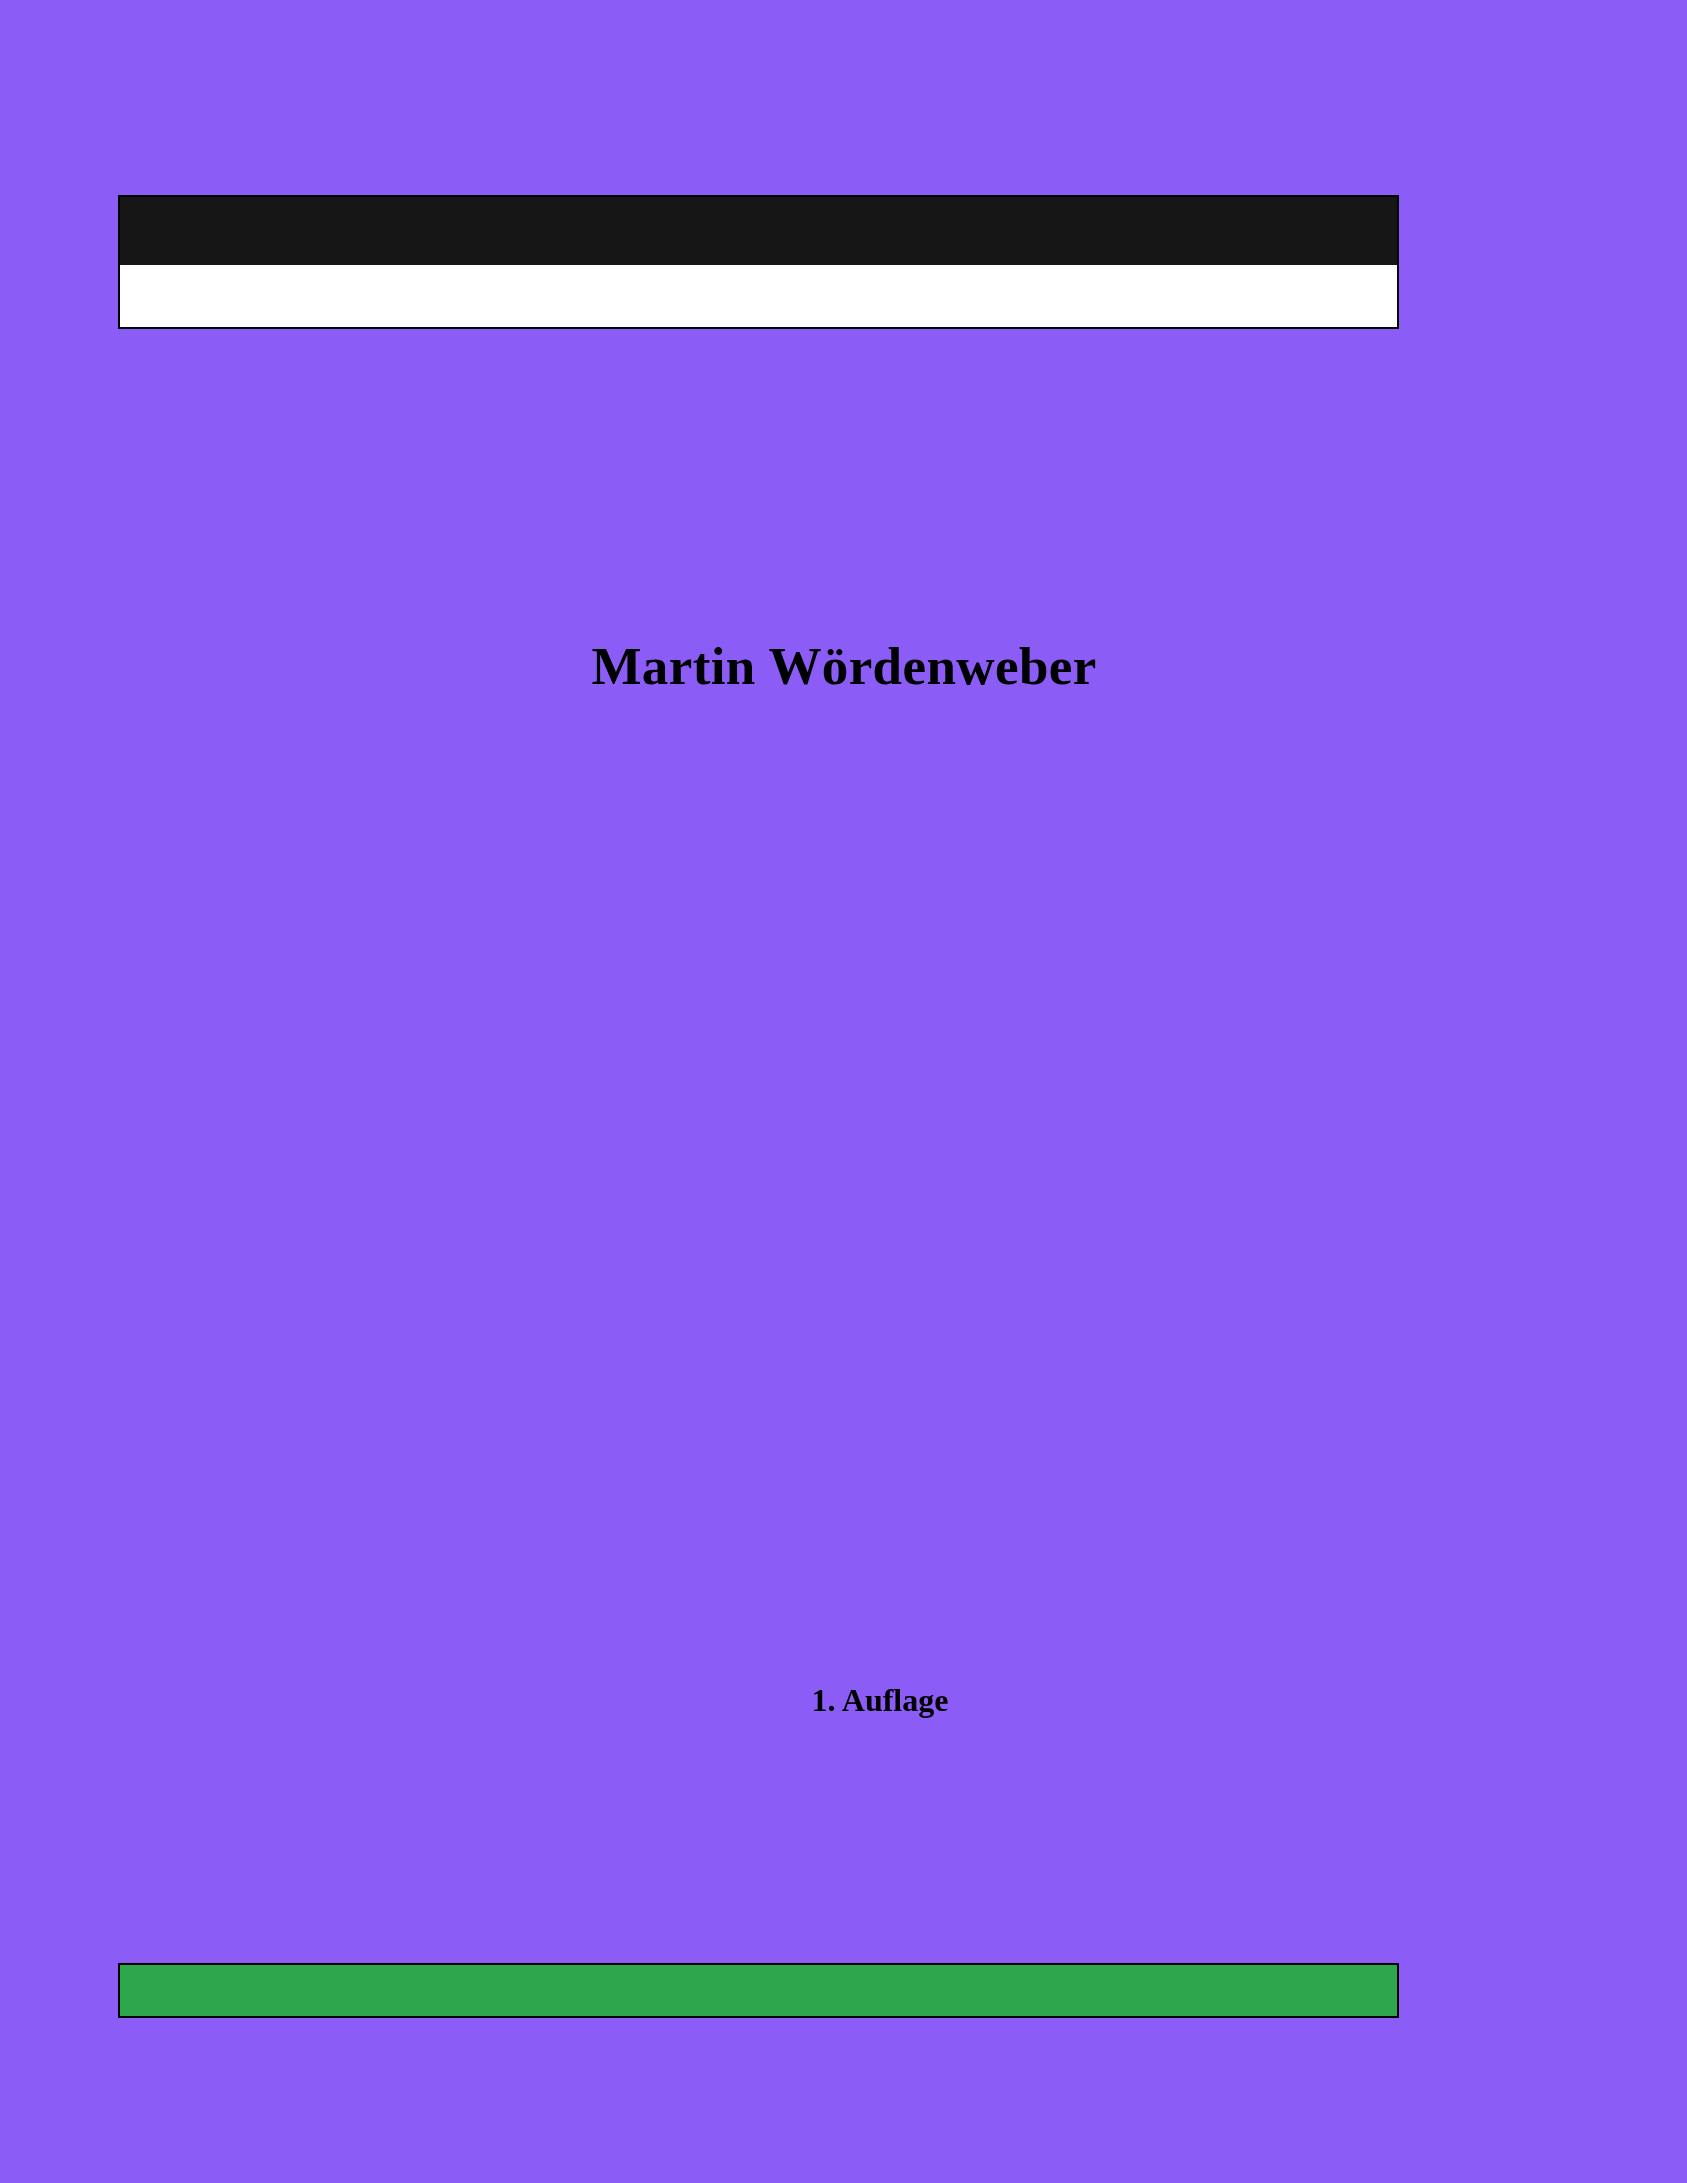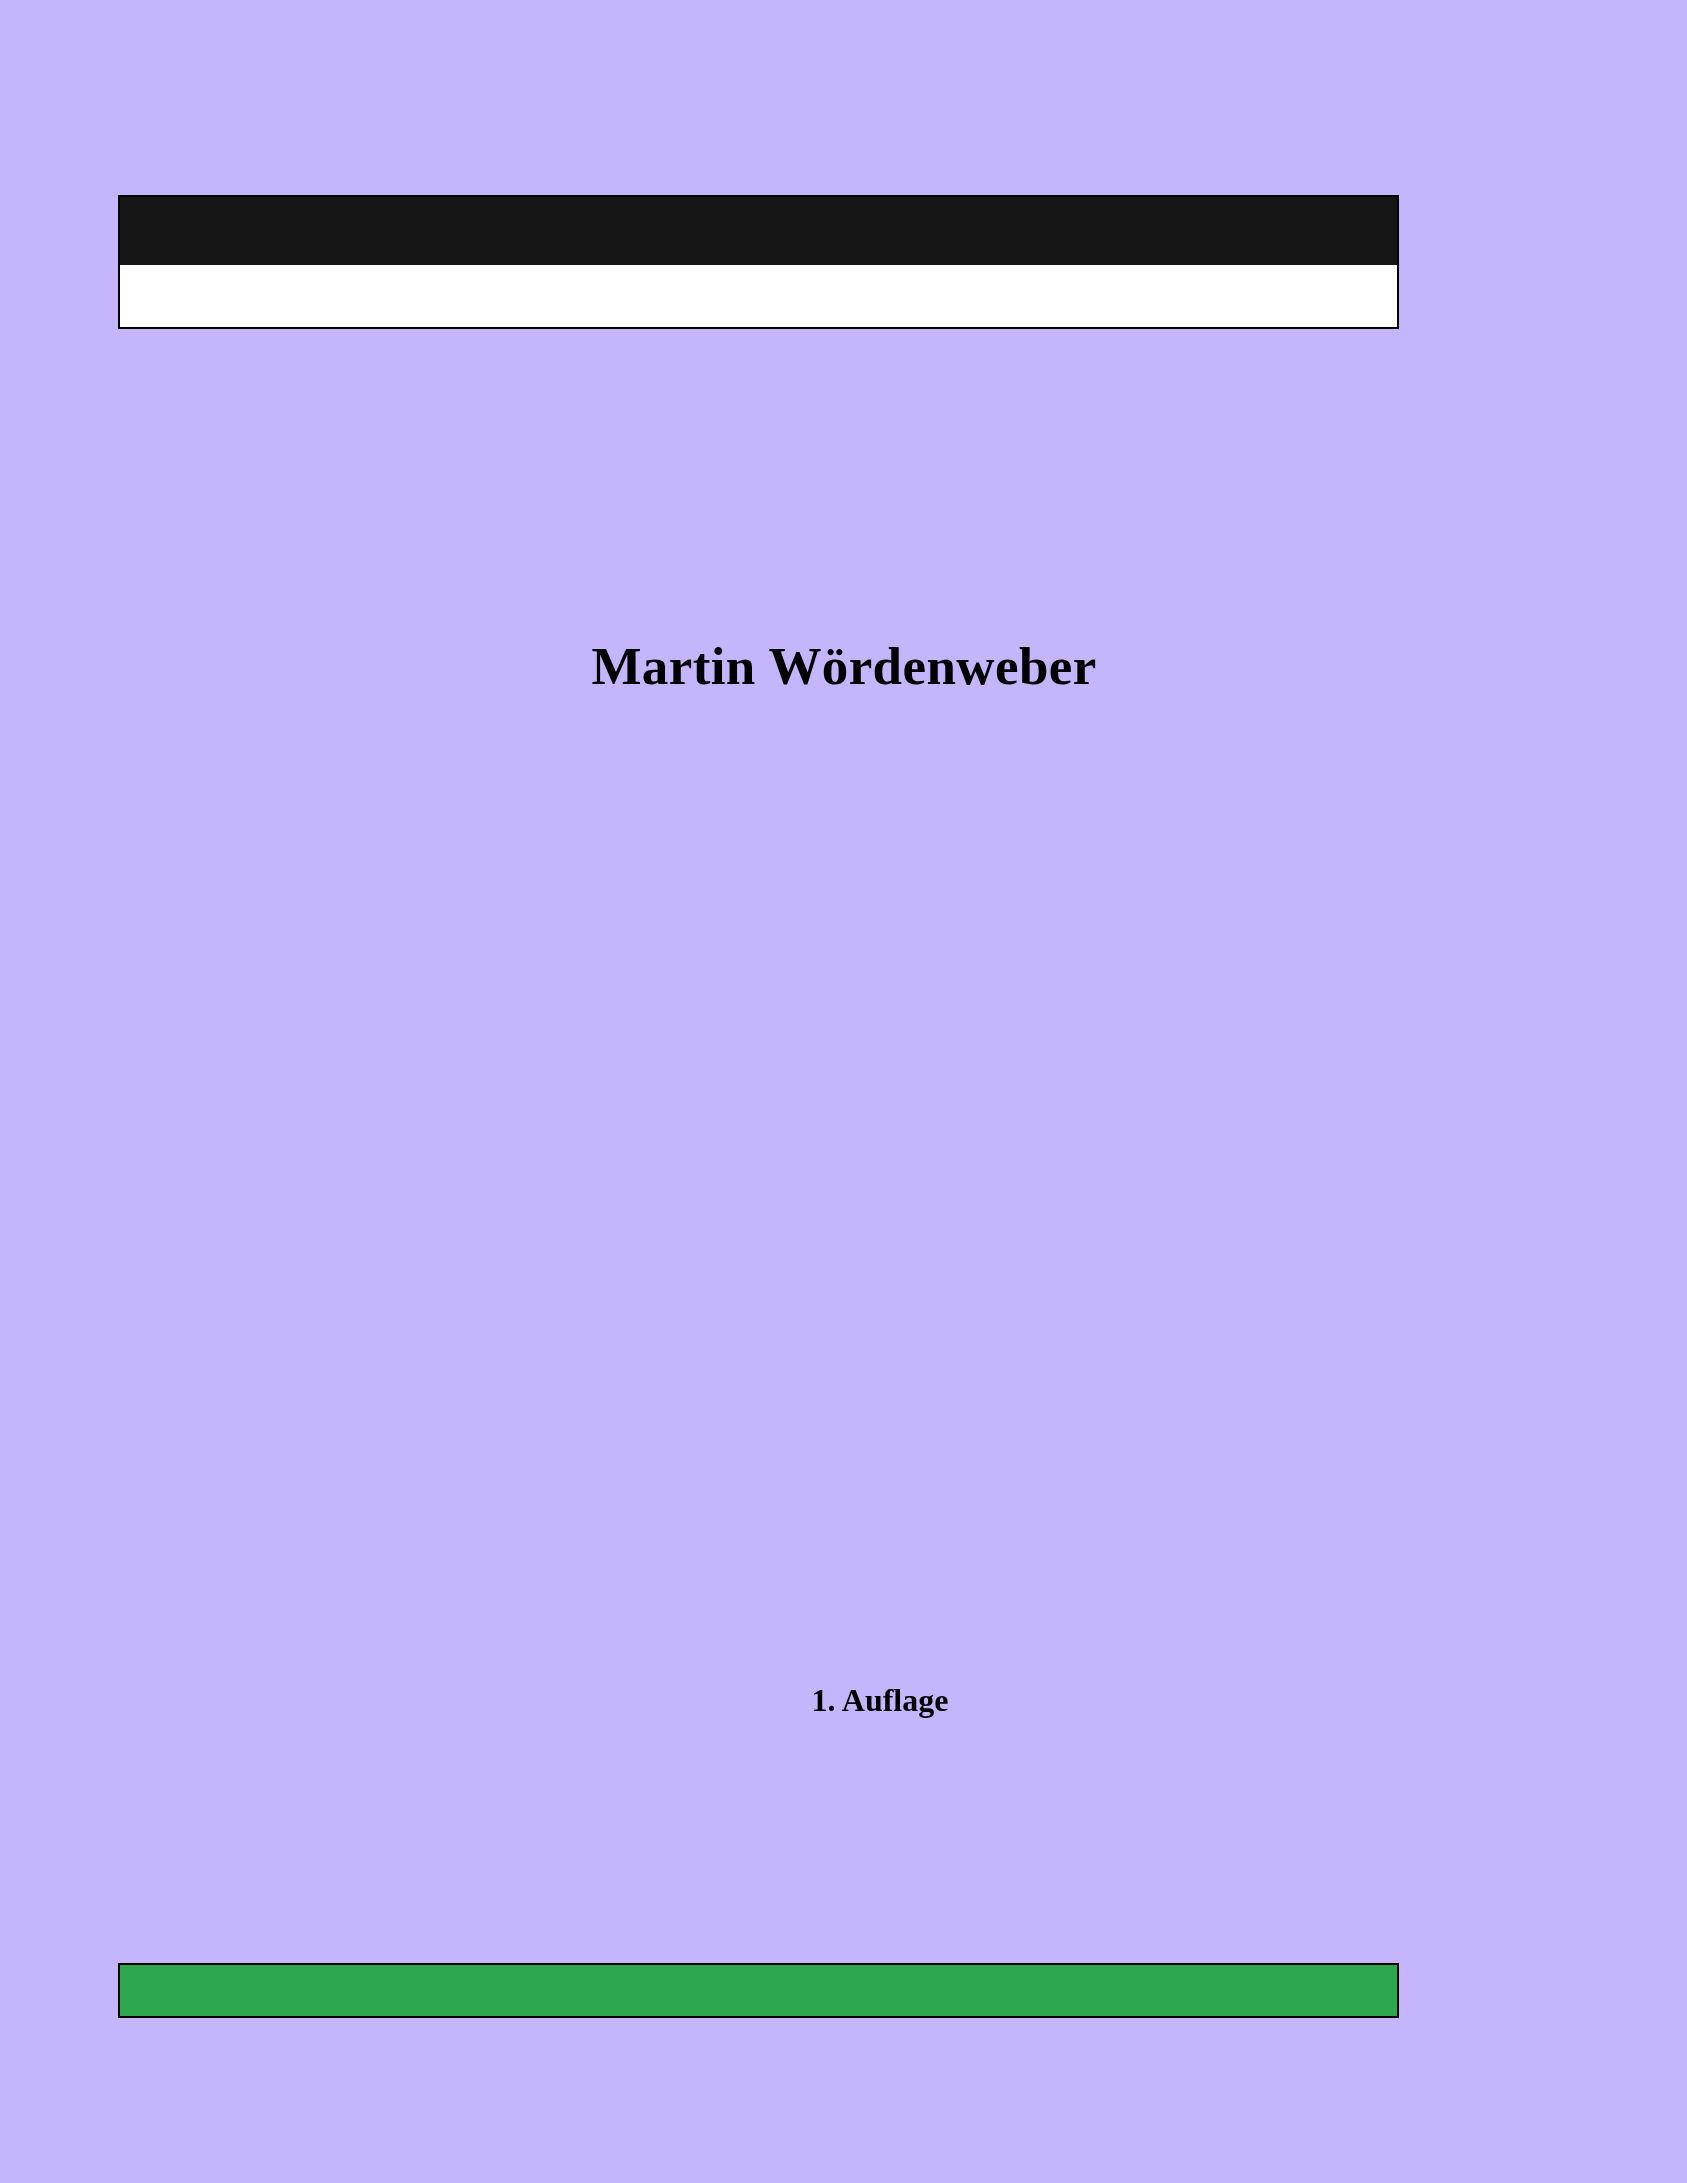--- a/index.html
+++ b/index.html
@@ -15,21 +15,21 @@
     color: #000000;
     overflow: hidden;
   }
 
   .page {
     position: absolute;
     left: 0;
     top: 0;
     width: 1688px;
     height: 2183px;
-    background: #c4b5fd;
+    background: #8b5cf6;
   }
 
   
   .top-banner {
     position: absolute;
     left: 118px;
     top: 195px;
     width: 1281px;
     height: 134px;
     box-sizing: border-box;

